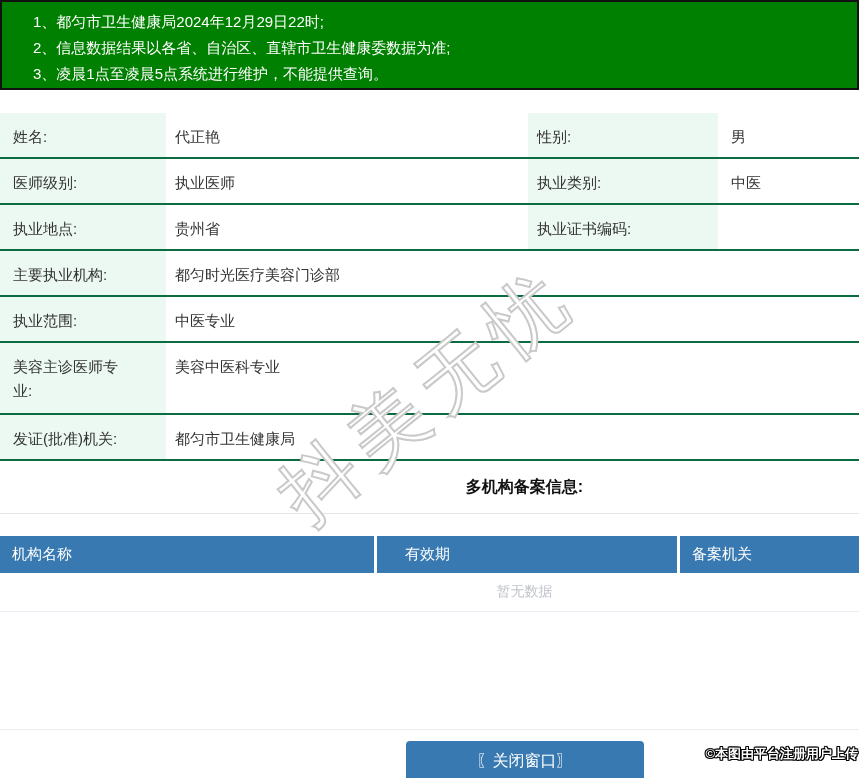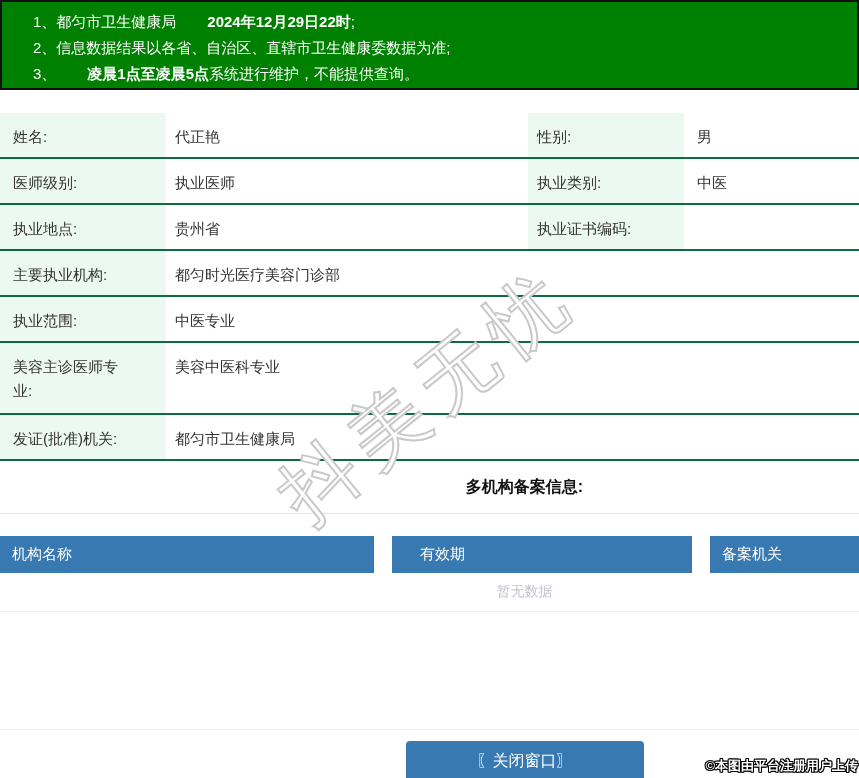--- a/index.html
+++ b/index.html
@@ -15,39 +15,39 @@
   .notice-box{
     box-sizing:border-box;
     height:90px;
     background:#008000;
     border:2px solid #111;
     color:#fff;
     padding:7px 10px 0 31px;
     font-size:15px;
   }
   .notice-line{line-height:26px;white-space:nowrap;}
-  .notice-line b{font-weight:bold;margin-left:31px;}
+  .notice-line b{font-weight:normal;}
   
   .info-table{margin-top:23px;}
   .irow{display:flex;align-items:stretch;border-bottom:2px solid #0c6b40;min-height:44px;}
   .irow.tall{min-height:70px;}
   .cell{box-sizing:border-box;padding-top:12px;font-size:15px;line-height:24px;color:#333;}
   .cell.label{width:166px;background:#ecf9f2;padding-left:13px;padding-right:8px;}
   .cell.v1{width:362px;padding-left:9px;}
-  .cell.l2{width:156px;background:#ecf9f2;padding-left:9px;}
+  .cell.l2{width:190px;background:#ecf9f2;padding-left:9px;}
   .cell.v2{flex:1;padding-left:13px;}
   .irow.single .v1{flex:1;width:auto;}
   .wrap-limit{display:inline-block;max-width:112px;}
   
   .section-title{
     height:52px;display:flex;align-items:center;justify-content:center;
     margin-left:190px;font-size:16px;font-weight:bold;color:#111;
   }
   .hr1{border:none;border-top:1px solid #e4e4e4;margin:0;}
-  .filing-header{margin-top:22px;display:flex;gap:18px;height:37px;}
+  .filing-header{margin-top:22px;display:flex;gap:3px;height:37px;}
   .fh-cell{
     box-sizing:border-box;background:#3779b0;color:#fff;font-size:15px;
     display:flex;align-items:center;padding-left:12px;
   }
   .fh-c1{width:374px;}
   .fh-c2{width:300px;padding-left:28px;}
   .fh-c3{flex:1;}
   .empty-row{
     height:38px;border-bottom:1px solid #ebeef5;
     display:flex;align-items:center;justify-content:center;
@@ -58,21 +58,21 @@
   
   .button-row{padding-left:190px;text-align:center;margin-top:11px;}
   .close-btn{
     width:238px;height:40px;
     background:#3779b0;color:#fff;
     border:none;border-radius:4px;
     font-size:16px;cursor:pointer;
     font-family:"Liberation Sans","DejaVu Sans",sans-serif;
   }
   .copyright{
-    position:absolute;right:1px;bottom:3px;
+    position:absolute;right:1px;bottom:15px;
     font-size:13px;font-weight:bold;color:#fff;
     text-shadow:-1px -1px 0 #000,1px -1px 0 #000,-1px 1px 0 #000,1px 1px 0 #000,
                 0 1px 0 #000,0 -1px 0 #000,1px 0 0 #000,-1px 0 0 #000;
   }
   
   .watermark{
     position:absolute;left:218px;top:345px;width:420px;
     text-align:center;white-space:nowrap;
     font-size:76px;letter-spacing:12px;
     color:#fff;-webkit-text-stroke:2px #c9c9c9;

